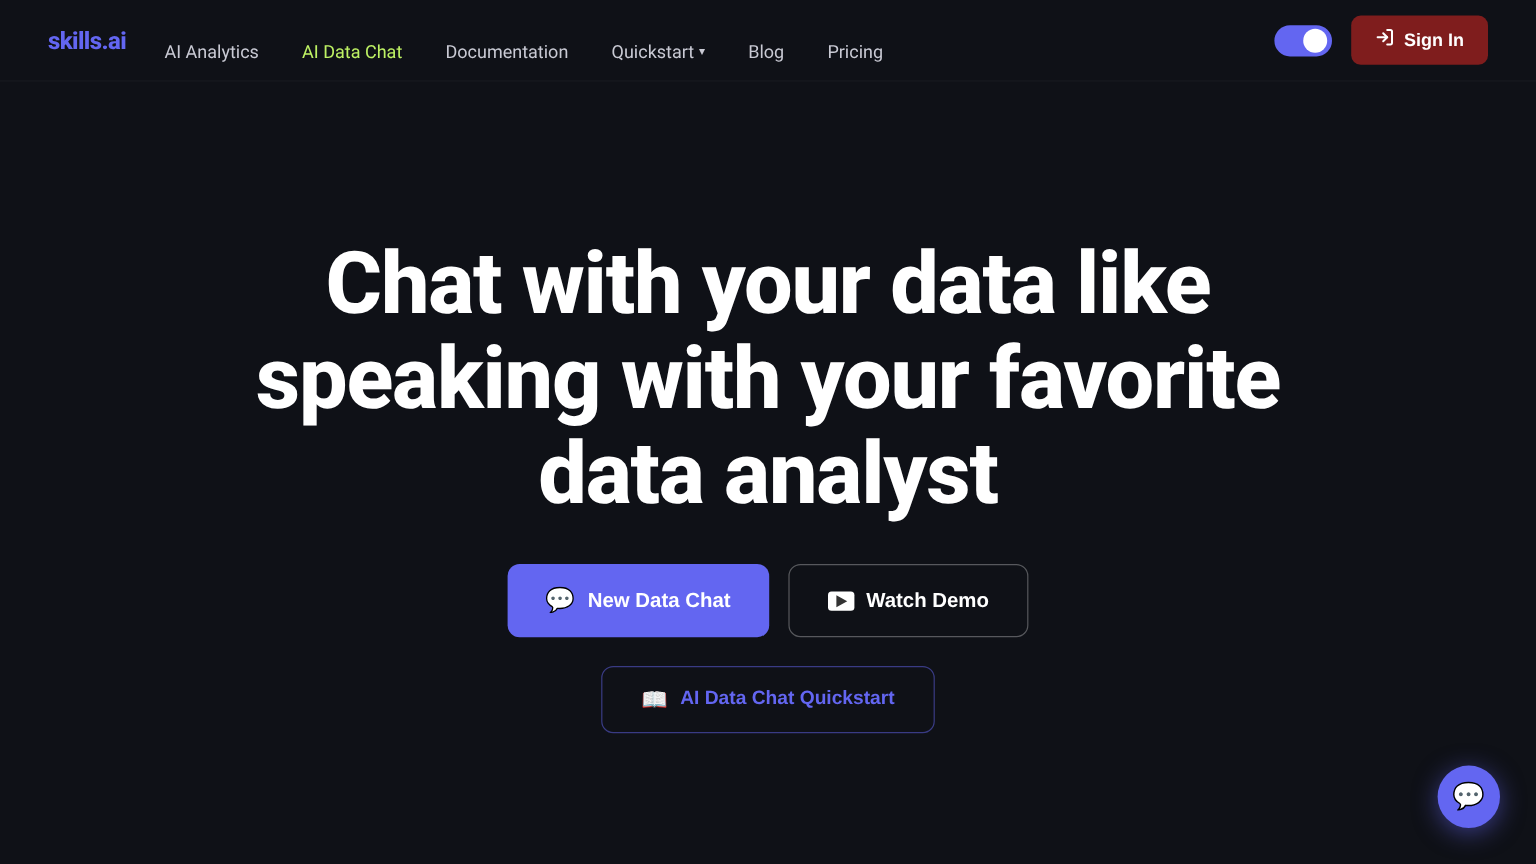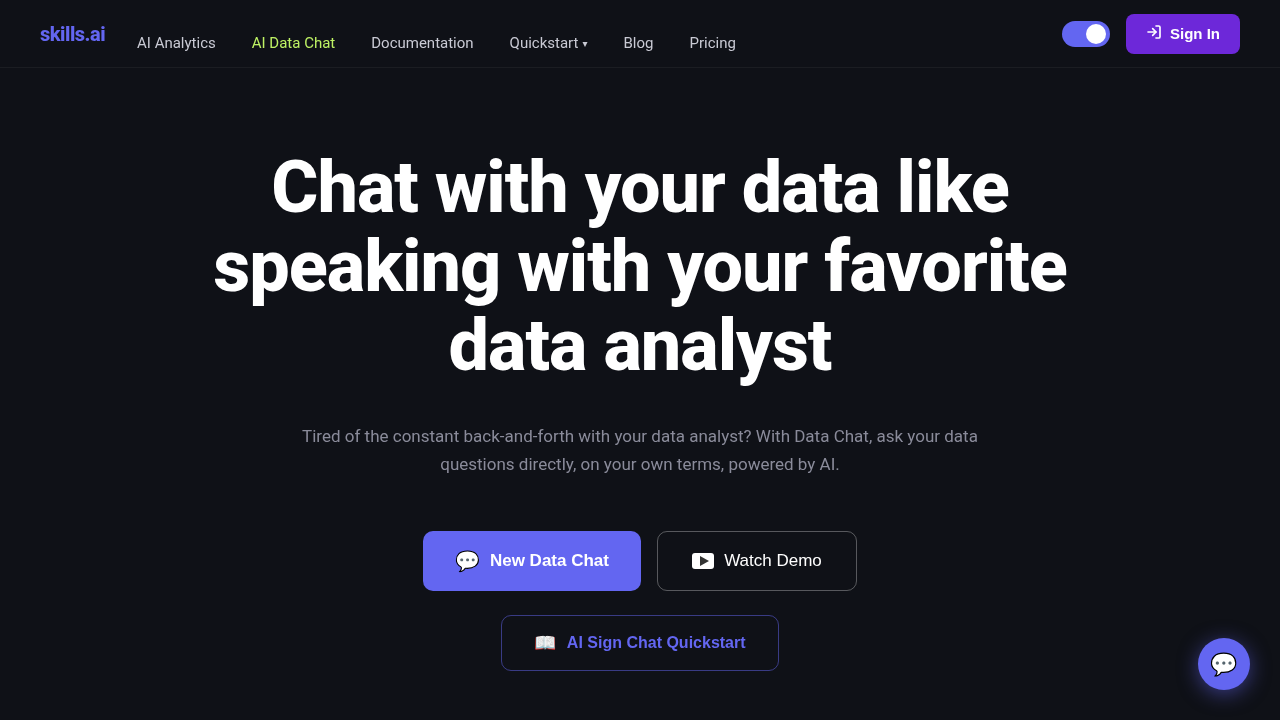--- a/index.html
+++ b/index.html
@@ -98,21 +98,21 @@
       position: absolute;
       top: 3px;
       right: 4px;
       transition: left 0.2s;
     }
 
     .sign-in-btn {
       display: flex;
       align-items: center;
       gap: 8px;
-      background: #6d28d9;
+      background: #7f1d1d;
       color: #ffffff;
       border: none;
       border-radius: 8px;
       padding: 10px 20px;
       font-size: 15px;
       font-weight: 600;
       cursor: pointer;
     }
 
     
@@ -169,21 +169,21 @@
     .btn-secondary {
       display: flex;
       align-items: center;
       gap: 10px;
       background: transparent;
       color: #ffffff;
       border: 1.5px solid rgba(255,255,255,0.3);
       border-radius: 10px;
       padding: 18px 32px;
       font-size: 17px;
-      font-weight: 400;
+      font-weight: 700;
       cursor: pointer;
       min-width: 200px;
       justify-content: center;
     }
 
     .btn-outline {
       display: flex;
       align-items: center;
       gap: 10px;
       background: transparent;
@@ -287,34 +287,33 @@
             <polyline points="10,17 15,12 10,7"></polyline>
             <line x1="15" y1="12" x2="3" y2="12"></line>
           </svg></span>
       <span>Sign In</span>
     </button>
   </div>
 </nav>
 
 <section class="hero">
   <h1 class="hero-title">Chat with your data like speaking with your favorite data analyst</h1>
-  <p class="hero-subtitle">Tired of the constant back-and-forth with your data analyst? With Data Chat, ask your data questions directly, on your own terms, powered by AI.</p>
 
   <div class="hero-buttons">
     <button class="btn-primary">
       <span class="chat-bubble-icon">💬</span>
       <span>New Data Chat</span>
     </button>
     <button class="btn-secondary">
       <div class="youtube-icon"></div>
       <span>Watch Demo</span>
     </button>
   </div>
 
   <button class="btn-outline">
     <span class="book-icon">📖</span>
-    <span>AI Sign Chat Quickstart</span>
+    <span>AI Data Chat Quickstart</span>
   </button>
 </section>
 
 <div class="floating-chat">
   <span class="floating-chat-icon">💬</span>
 </div>
 
 </body></html>

